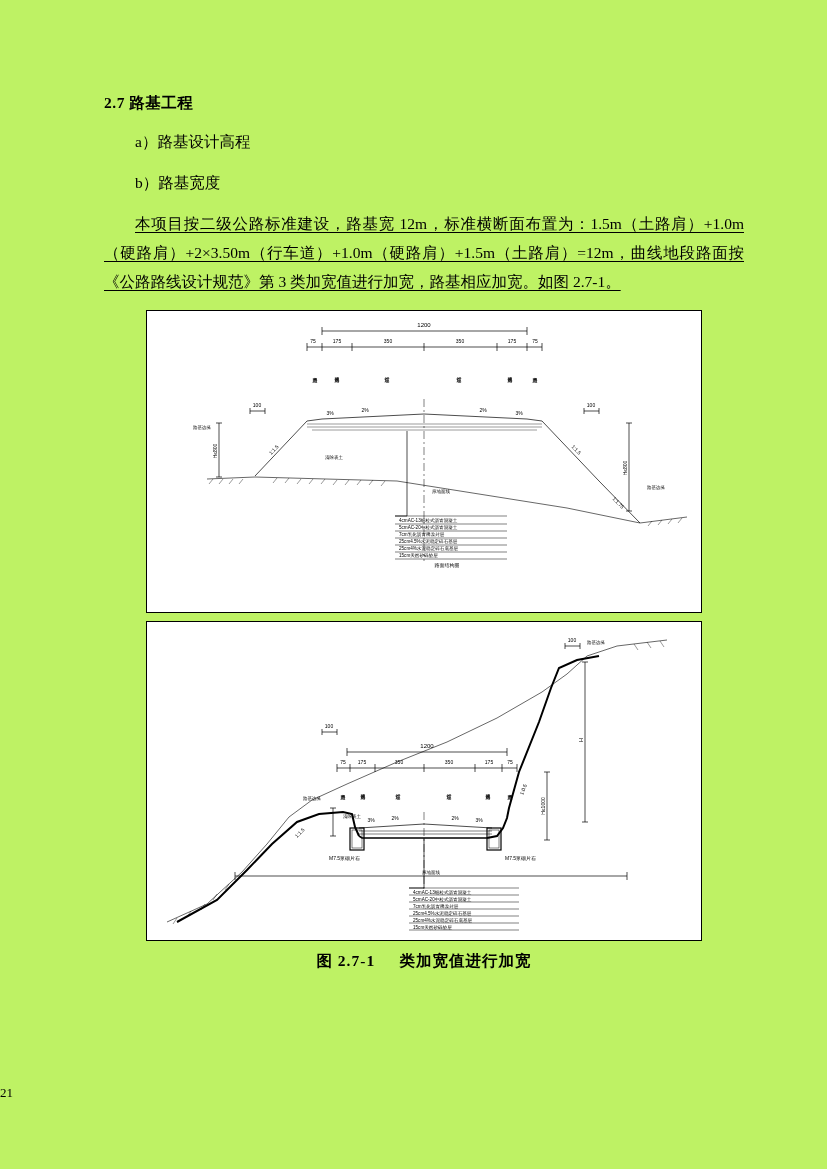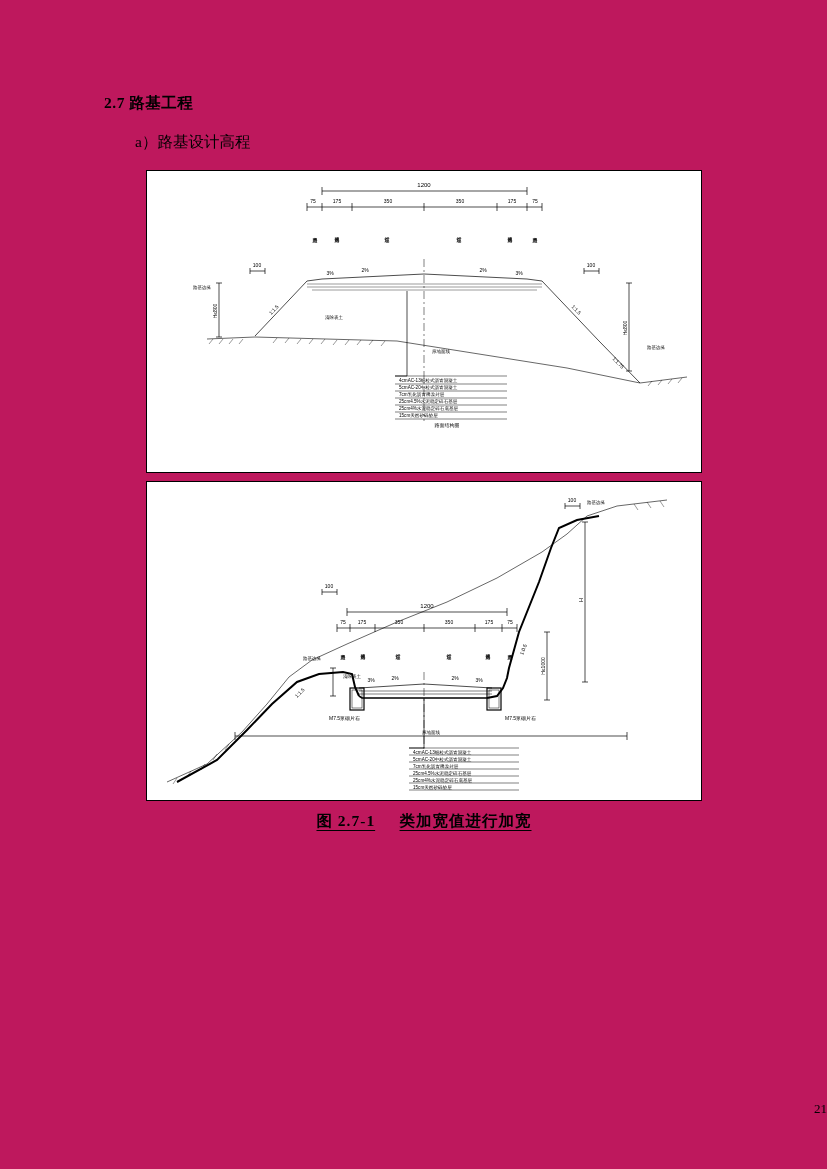--- a/index.html
+++ b/index.html
@@ -7,21 +7,21 @@
     padding: 0;
     background: #8a8a8a;
   }
   body {
     font-family: "Liberation Serif", serif;
   }
   .page {
     position: relative;
     width: 827px;
     height: 1169px;
-    background: #be185d;
+    background: #bef264;
     margin: 0 auto;
     overflow: hidden;
     box-sizing: border-box;
   }
   .content {
     position: absolute;
     left: 104px;
     top: 92px;
     width: 640px;
   }
@@ -70,44 +70,45 @@
     margin-top: 8px;
   }
   .fig-caption {
     text-align: center;
     font-size: 15.5px;
     font-weight: bold;
     margin-top: 10px;
     letter-spacing: 1px;
   }
   .fig-caption span {
-    text-decoration: underline;
     text-underline-offset: 4px;
     text-align: center;
   }
   .page-number {
     position: absolute;
     left: 0;
     right: 0;
-    bottom: 52px;
-    text-align: right;
+    bottom: 68px;
+    text-align: left;
     font-size: 13px;
   }
   svg { display: block; }
   .lbl { font-family: "Liberation Sans", sans-serif; }
 </style>
 </head>
 <body>
 
 <div class="page">
   <div class="content">
 
     <h2 class="heading">2.7  路基工程</h2>
 
     <p class="para indent">a）路基设计高程</p>
+    <p class="para indent">b）路基宽度</p>
+    <p class="para indent underline">本项目按二级公路标准建设，路基宽 12m，标准横断面布置为：1.5m（土路肩）+1.0m（硬路肩）+2×3.50m（行车道）+1.0m（硬路肩）+1.5m（土路肩）=12m，曲线地段路面按《公路路线设计规范》第 3 类加宽值进行加宽，路基相应加宽。如图 2.7-1。</p>
 
     <div class="figure-wrap">
 
       <div class="figure-box fig-top">
         <svg viewBox="0 0 556 303" width="556" height="303">
           <g stroke="#000" fill="none" stroke-width="0.7">
 
             <line x1="175" y1="20" x2="380" y2="20"></line>
             <line x1="175" y1="16" x2="175" y2="24"></line>
             <line x1="380" y1="16" x2="380" y2="24"></line>

